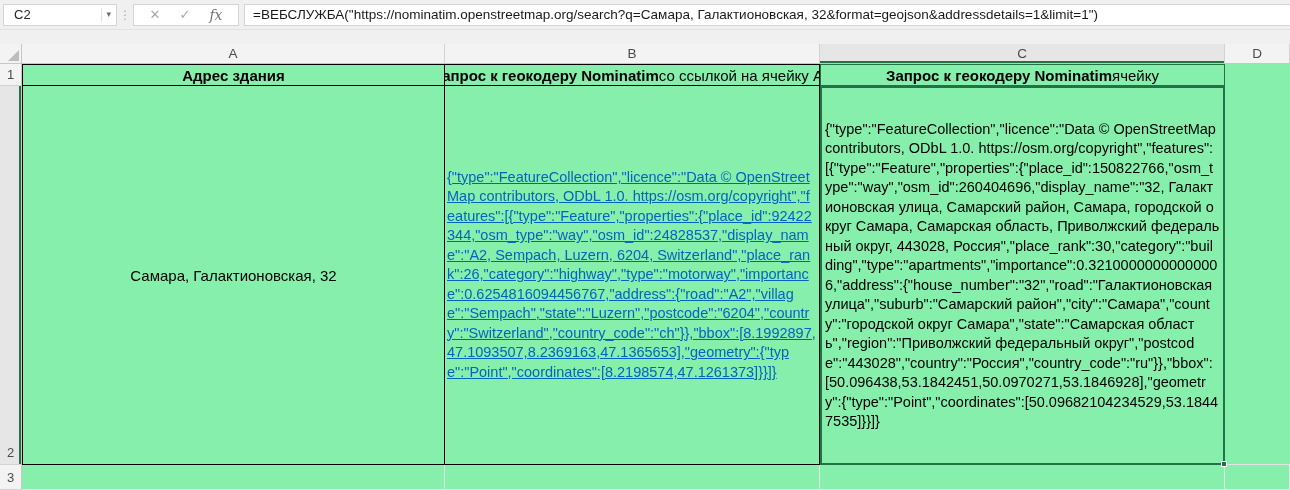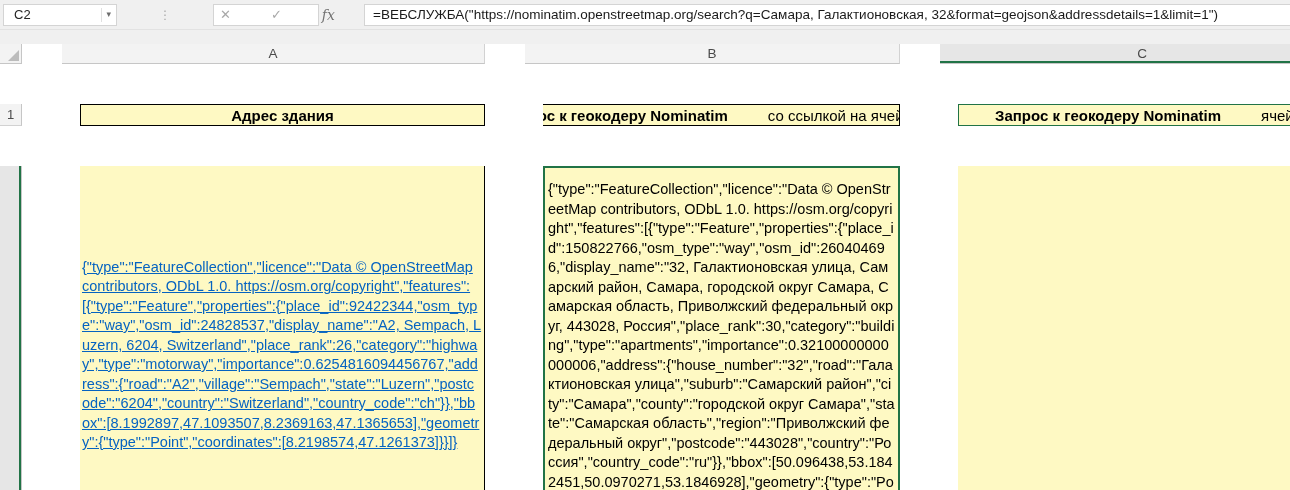--- a/index.html
+++ b/index.html
@@ -2,21 +2,21 @@
 <html style="--accent-green: #217346; --hyperlink-blue: #0563c1; --topbar-bg: #f0f0f0; --header-bg: #f3f3f3; --selected-header-bg: #e6e6e6;"><head>
 <meta charset="utf-8">
 <style>
   :root{
     --accent-green:#217346;
     --hyperlink-blue:#0563c1;
     --topbar-bg:#f0f0f0;
     --header-bg:#f3f3f3;
     --selected-header-bg:#e6e6e6;
   }
-  *{box-sizing:border-box;gap:40px;}
+  *{box-sizing:border-box;}
   html,body{margin:0;padding:0;}
   body{
     width:1290px;height:490px;overflow:hidden;background:#fff;
     font-family:"Liberation Sans",sans-serif;color:#000;
   }
   
   .topbar{
     display:flex;align-items:center;height:30px;background:var(--topbar-bg);
     border-bottom:1px solid #e2e2e2;padding-left:3px;
   }
@@ -70,21 +70,21 @@
   .rh{
     background:var(--header-bg);border-right:1px solid #c6c6c6;border-bottom:1px solid #d2d2d2;
     color:#4b4b4b;font-size:13px;display:flex;align-items:center;justify-content:center;
     cursor:default;
   }
   .rh.selected{
     background:var(--selected-header-bg);
     box-shadow:inset -2px 0 0 0 var(--accent-green);
     align-items:flex-end;padding-bottom:4px;
   }
-  .cell{background:#fef9c3;margin-left:18px;}
+  .cell{background:#86efac;}
   .hdr-cell{
     display:flex;align-items:center;justify-content:center;
     font-size:15px;text-align:center;white-space:nowrap;overflow:hidden;
   }
   .hdr-cell b{font-weight:bold;}
   .a1{border:1px solid #000;font-weight:bold;}
   .b1{border:1px solid #000;border-left:none;}
   .c1{border:1px solid var(--accent-green);}
   .a2{
     border:1px solid #000;border-top:none;
@@ -147,20 +147,21 @@
       <b>Запрос к геокодеру Nominatim</b>
       <span> со ссылкой на ячейку A2</span>
     </div>
   <div class="cell hdr-cell c1">
       <b>Запрос к геокодеру Nominatim</b>
       <span> ячейку</span>
     </div>
   <div class="cell"></div>
 
   <div class="rh selected">2</div>
+  <div class="cell a2">Самара, Галактионовская, 32</div>
   <div class="cell b2">
     <span class="json-text">{"type":"FeatureCollection","licence":"Data © OpenStreetMap contributors, ODbL 1.0. https://osm.org/copyright","features":[{"type":"Feature","properties":{"place_id":92422344,"osm_type":"way","osm_id":24828537,"display_name":"A2, Sempach, Luzern, 6204, Switzerland","place_rank":26,"category":"highway","type":"motorway","importance":0.6254816094456767,"address":{"road":"A2","village":"Sempach","state":"Luzern","postcode":"6204","country":"Switzerland","country_code":"ch"}},"bbox":[8.1992897,47.1093507,8.2369163,47.1365653],"geometry":{"type":"Point","coordinates":[8.2198574,47.1261373]}}]}</span>
   </div>
   <div class="cell c2">
     <span class="json-text">{"type":"FeatureCollection","licence":"Data © OpenStreetMap contributors, ODbL 1.0. https://osm.org/copyright","features":[{"type":"Feature","properties":{"place_id":150822766,"osm_type":"way","osm_id":260404696,"display_name":"32, Галактионовская улица, Самарский район, Самара, городской округ Самара, Самарская область, Приволжский федеральный округ, 443028, Россия","place_rank":30,"category":"building","type":"apartments","importance":0.32100000000000006,"address":{"house_number":"32","road":"Галактионовская улица","suburb":"Самарский район","city":"Самара","county":"городской округ Самара","state":"Самарская область","region":"Приволжский федеральный округ","postcode":"443028","country":"Россия","country_code":"ru"}},"bbox":[50.096438,53.1842451,50.0970271,53.1846928],"geometry":{"type":"Point","coordinates":[50.09682104234529,53.18447535]}}]}</span>
     <span class="fill-handle"></span>
   </div>
   <div class="cell d2"></div>
 
   <div class="rh">3</div>

